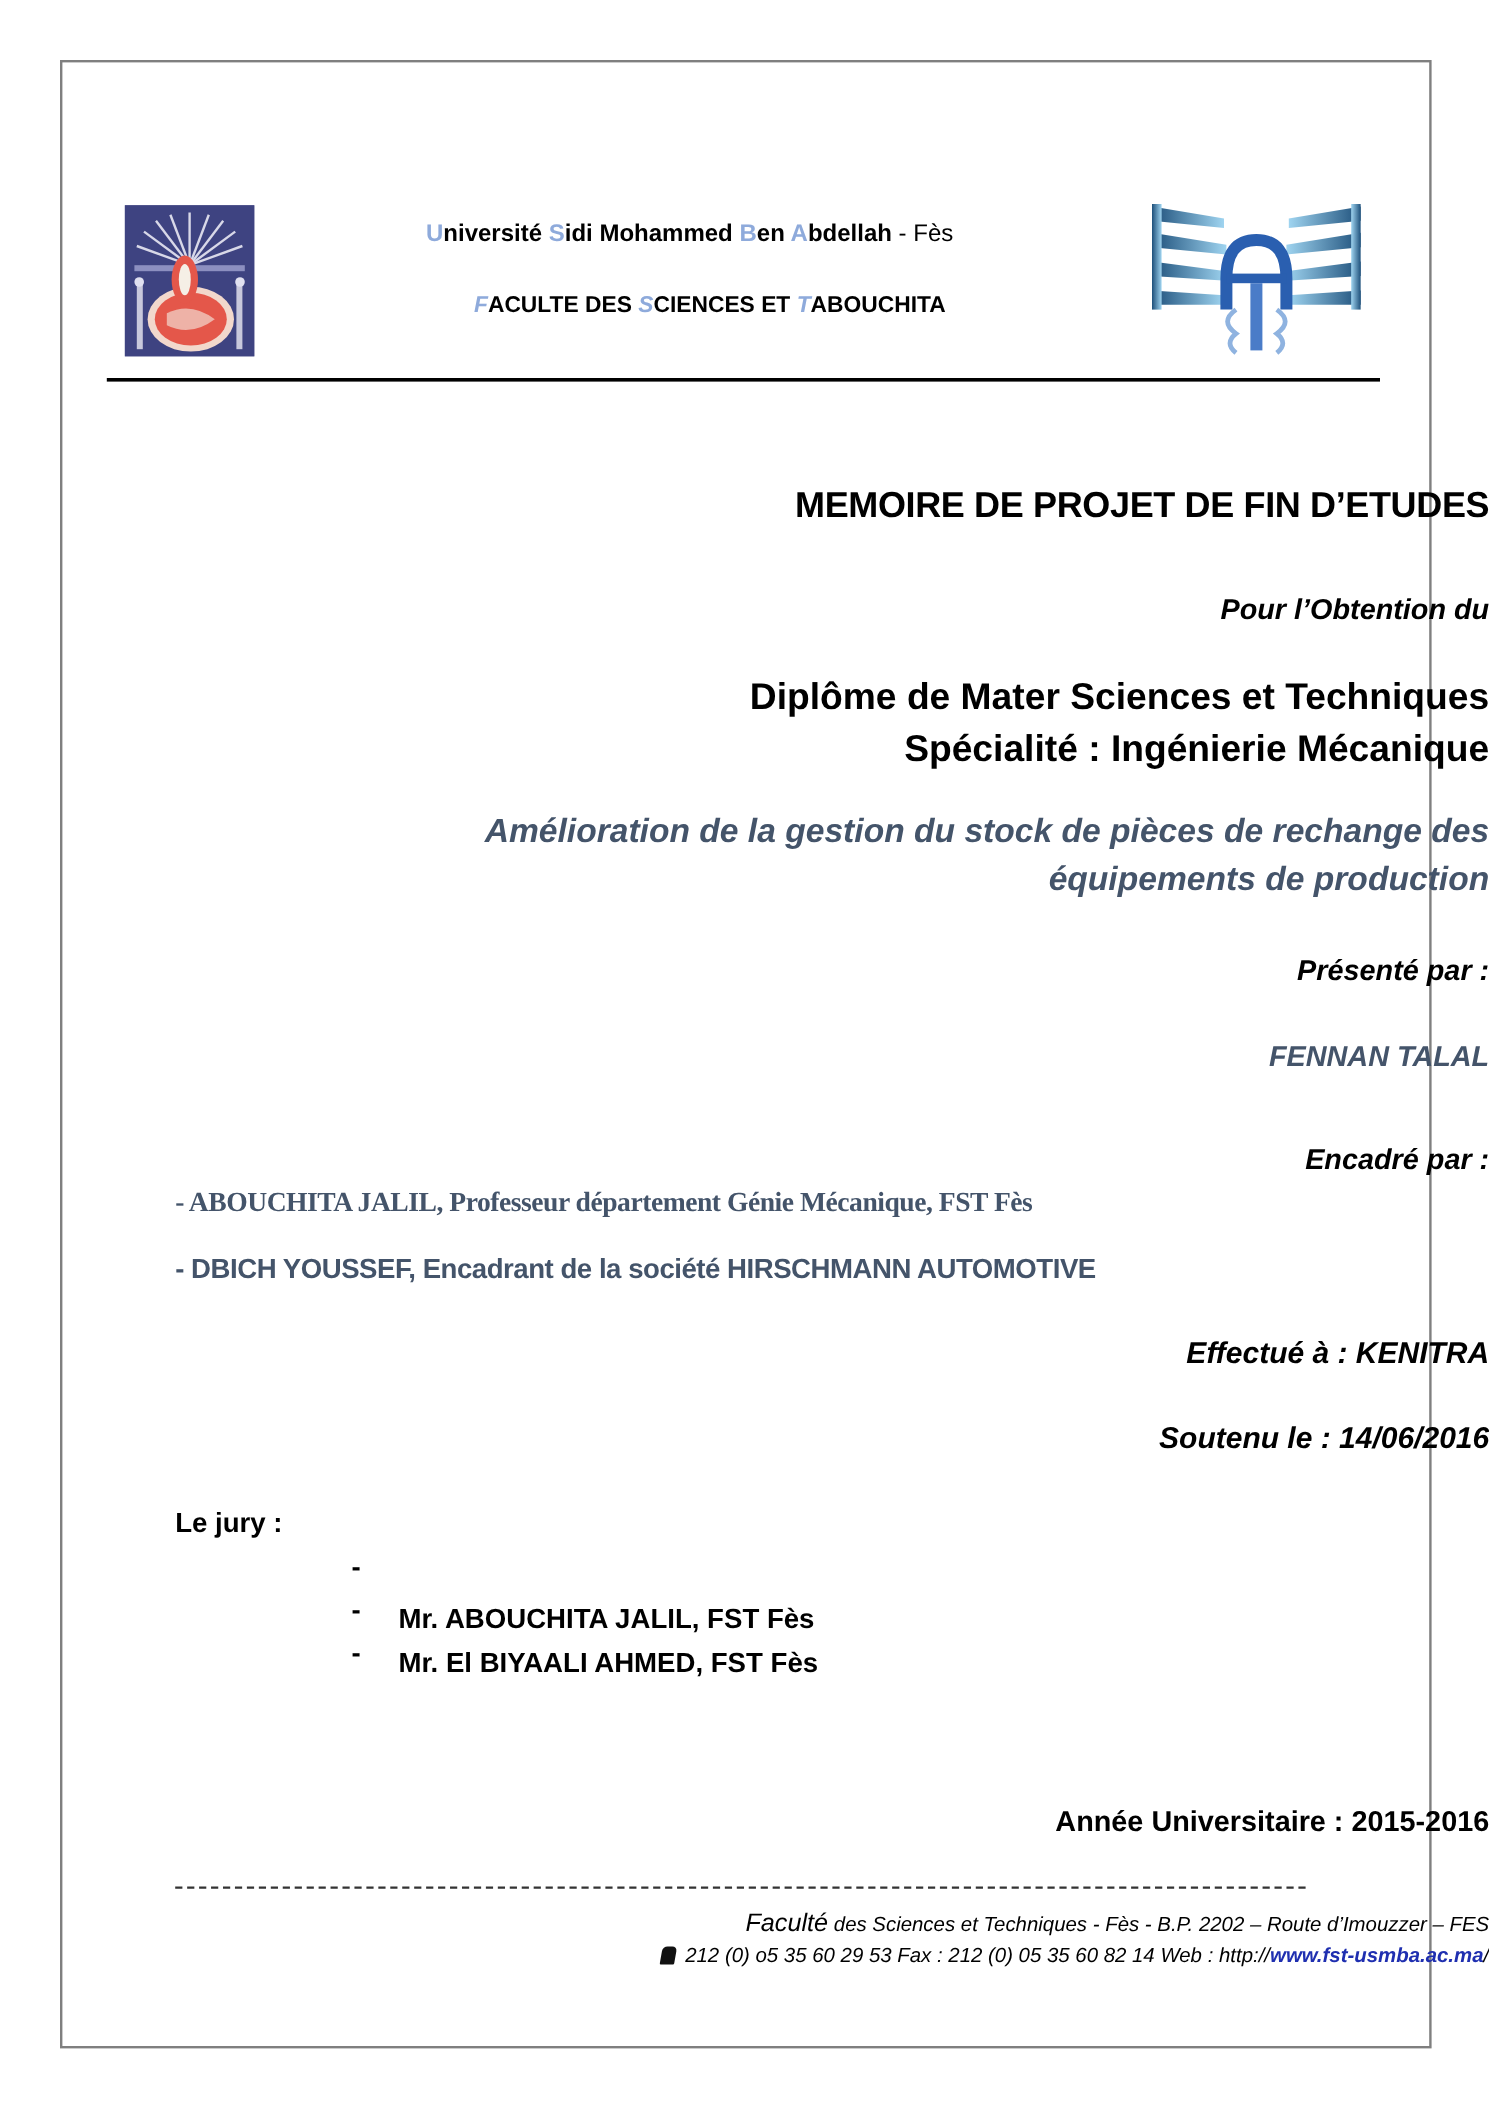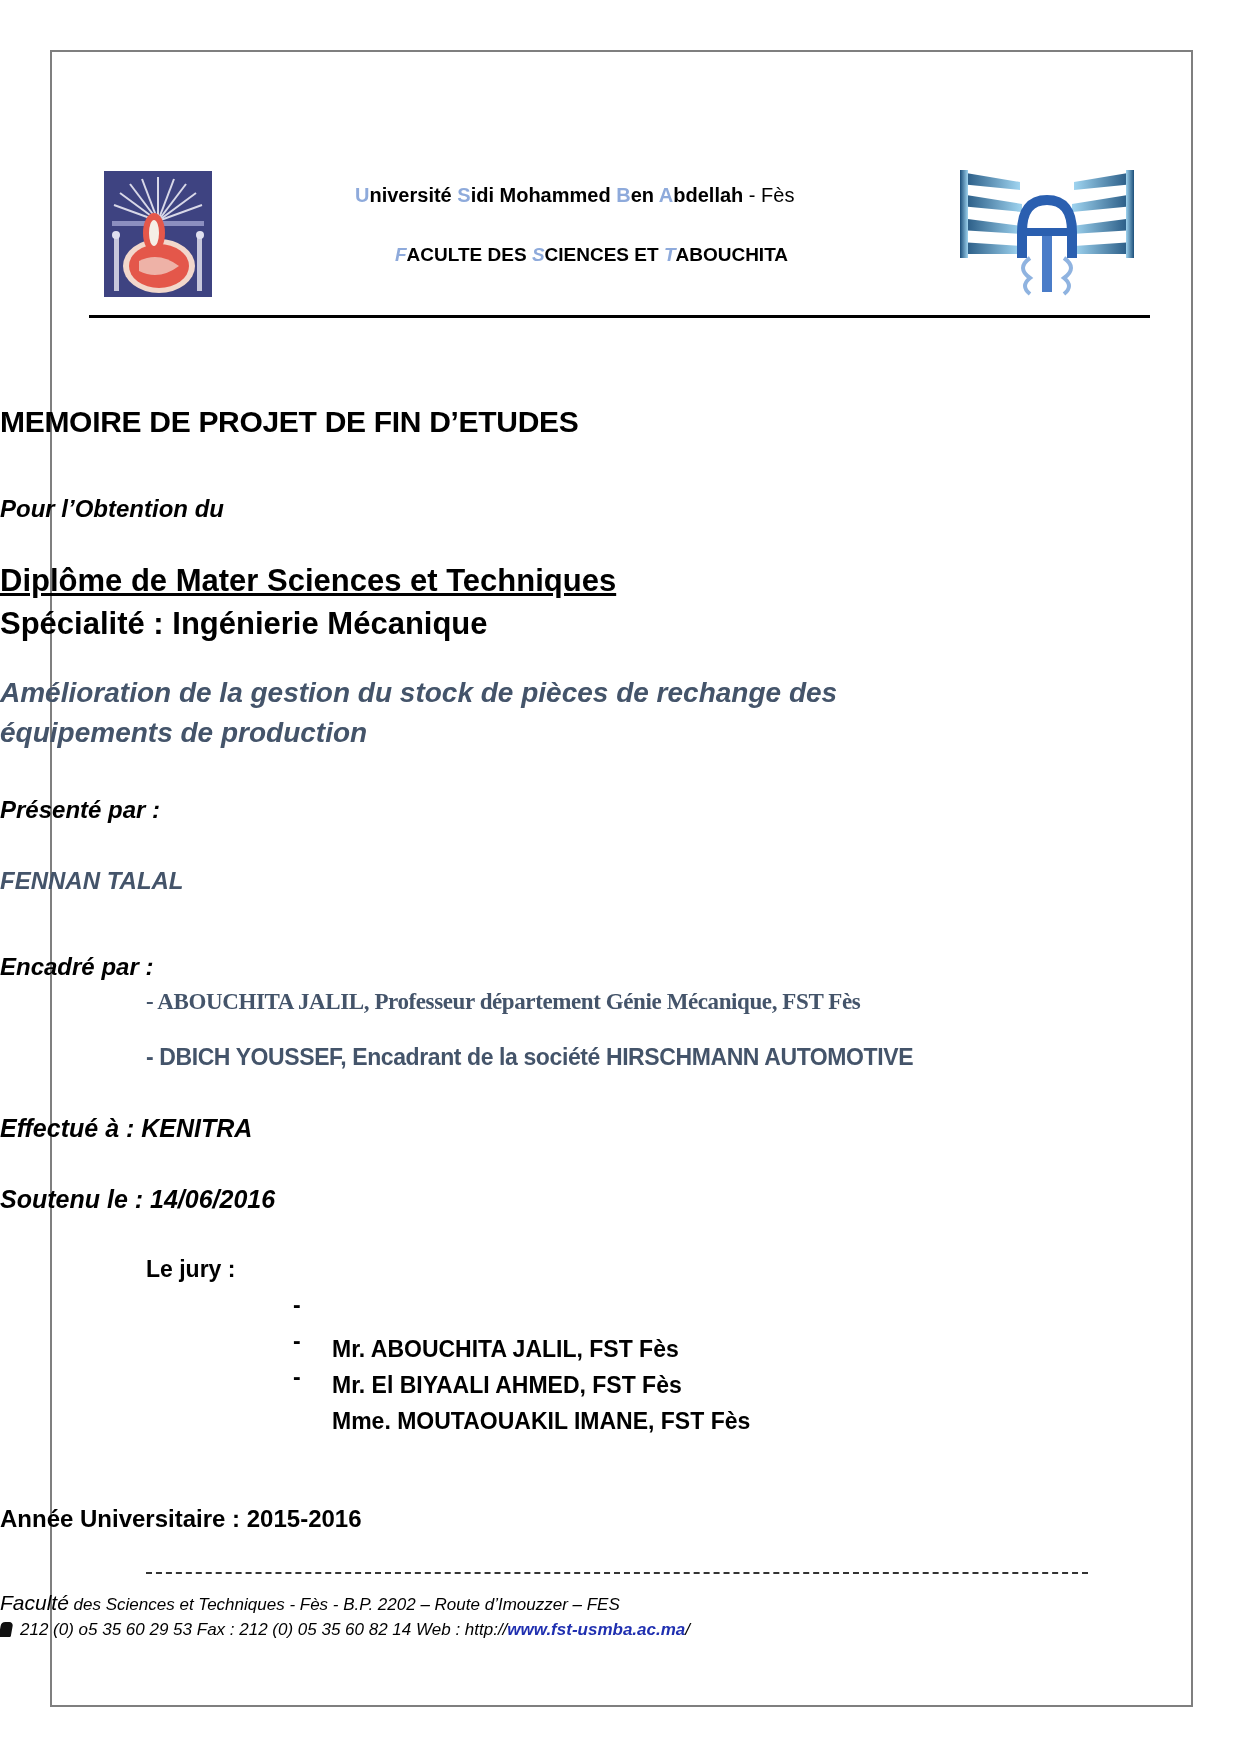--- a/index.html
+++ b/index.html
@@ -1,32 +1,32 @@
 <!DOCTYPE html>
 <html><head>
 <meta charset="utf-8">
 <style>
   html, body { margin: 0; padding: 0; background: #ffffff; }
   body { width: 1241px; height: 1755px; position: relative; overflow: hidden;
          font-family: "Liberation Sans", "DejaVu Sans", sans-serif; color: #000; }
   .frame { position: absolute; left: 50px; top: 50px; width: 1139px; height: 1653px;
            border: 2px solid #7f7f7f; box-sizing: content-box; }
   .abs { position: absolute; }
-  .center { text-align: left; left: 0; width: 1241px; }
+  .center { text-align: right; left: 0; width: 1241px; }
   .logo-left { left: 104px; top: 171px; width: 108px; height: 126px; background: #3b3f7e; overflow: hidden; }
   .logo-right { left: 960px; top: 170px; width: 174px; height: 128px; }
   .uni { left: 355px; top: 184px; font-size: 20px; font-weight: bold; }
   .uni .hl { color: #8eaadb; }
   .uni .norm { font-weight: normal; }
   .fac { left: 395px; top: 244px; font-size: 19px; font-weight: bold; }
   .fac .hl { color: #8eaadb; font-style: italic; }
   .rule { left: 89px; top: 315px; width: 1061px; height: 3px; background: #000; }
   .title { top: 405px; font-size: 30px; font-weight: bold; letter-spacing: -0.3px; }
   .pour { top: 495px; font-size: 24px; font-weight: bold; font-style: italic; }
-  .dip1 { top: 563px; font-size: 31px; font-weight: bold; text-decoration: underline; }
+  .dip1 { top: 563px; font-size: 31px; font-weight: bold; }
   .dip2 { top: 606px; font-size: 31px; font-weight: bold; }
   .subj1 { top: 677px; font-size: 28px; font-weight: bold; font-style: italic; color: #44546a; }
   .subj2 { top: 717px; font-size: 28px; font-weight: bold; font-style: italic; color: #44546a; }
   .pres { top: 796px; font-size: 24px; font-weight: bold; font-style: italic; }
   .name { top: 867px; font-size: 24px; font-weight: bold; font-style: italic; color: #44546a; }
   .enc { top: 937px; font-size: 24px; font-weight: bold; font-style: italic; margin-top: 16px; }
   .sup { left: 146px; font-size: 23px; font-weight: bold; color: #44546a; letter-spacing: -0.4px; }
   .sup1 { top: 989px; font-family: Liberation Serif, serif; }
   .sup2 { top: 1044px; }
   .eff { top: 1114px; font-size: 25px; font-weight: bold; font-style: italic; }
@@ -142,21 +142,20 @@
 <div class="abs j j1 jm">
   <span class="dash">-</span>
   <span class="txt">Mr. ABOUCHITA JALIL, FST Fès</span>
 </div>
 <div class="abs j j2 jm">
   <span class="dash">-</span>
   <span class="txt">Mr. El BIYAALI AHMED, FST Fès</span>
 </div>
 <div class="abs j j3 jm">
   <span class="dash">-</span>
-  <span class="txt">Mme. MOUTAOUAKIL IMANE, FST Fès</span>
 </div>
 
 <div class="abs center annee">Année Universitaire : 2015-2016</div>
 
 <div class="abs dashes"></div>
 
 <div class="abs center foot1">
   <span class="big">Faculté</span><span> des Sciences  et Techniques  -  Fès  - B.P. 2202 – Route d’Imouzzer  – FES</span>
 </div>
 <div class="abs center foot2">

